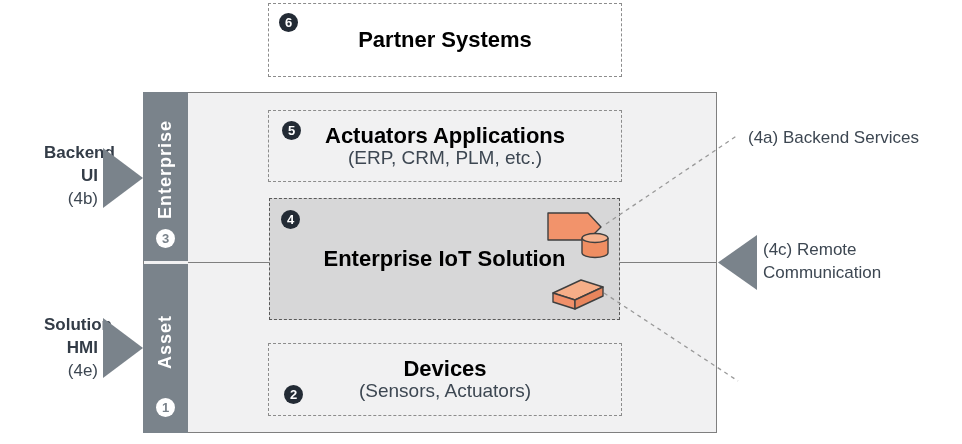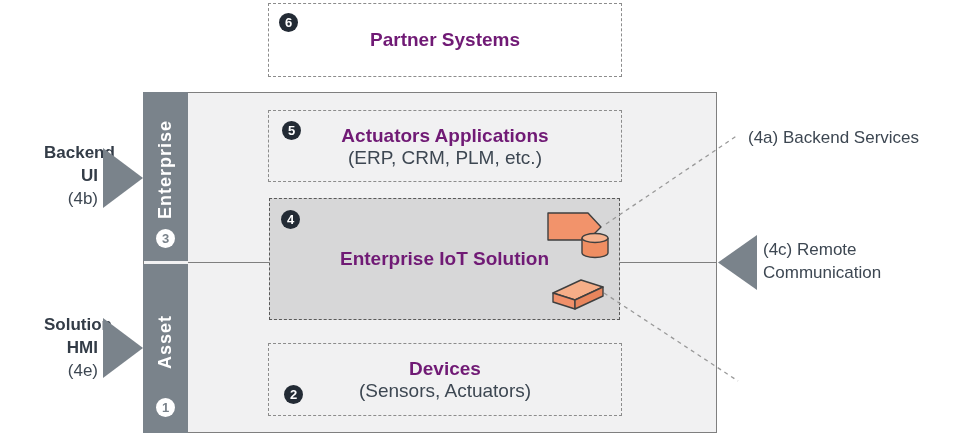--- a/index.html
+++ b/index.html
@@ -8,21 +8,21 @@
   .canvas {
     position:relative; width:962px; height:444px; background:#fff;
     overflow:hidden; color:#333C47;
   }
   
   .dashedbox {
     position:absolute; border:1px dashed #8C8C8C; background:#F1F1F2;
     display:flex; flex-direction:column; align-items:center; justify-content:center;
     text-align:center; z-index:2;
   }
-  .box-title { font-weight:bold; font-size:19px; color:#701a75; line-height:22px; }
+  .box-title { font-weight:bold; font-size:22px; color:#000000; line-height:22px; }
   .box-sub   { font-size:19px; color:#3D4752; line-height:21px; }
   
   .badge {
     position:absolute; width:19px; height:19px; border-radius:50%;
     background:#232B35; color:#fff; font-weight:bold; font-size:13px;
     display:flex; align-items:center; justify-content:center; line-height:1; z-index:3;
   }
   .badge--light { background:#fff; color:#7A838B; }
   
   .container {

